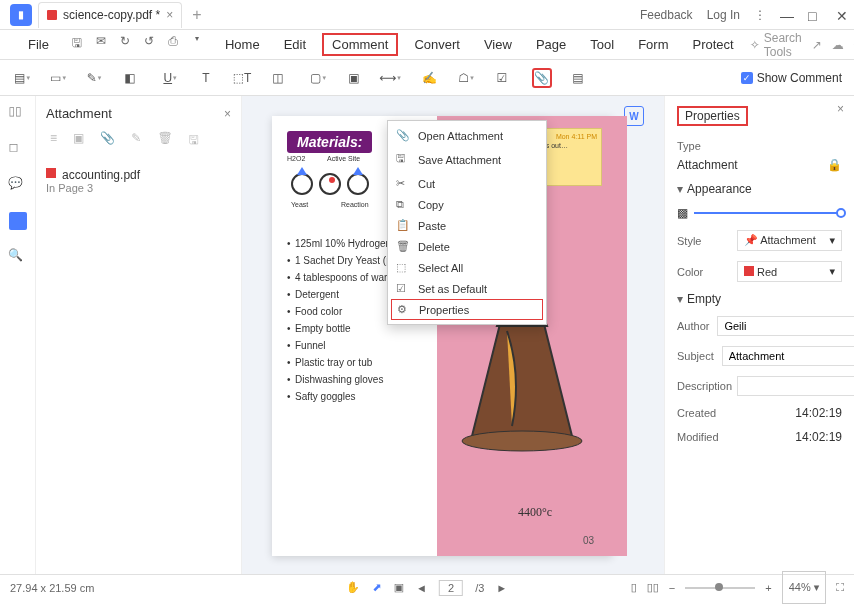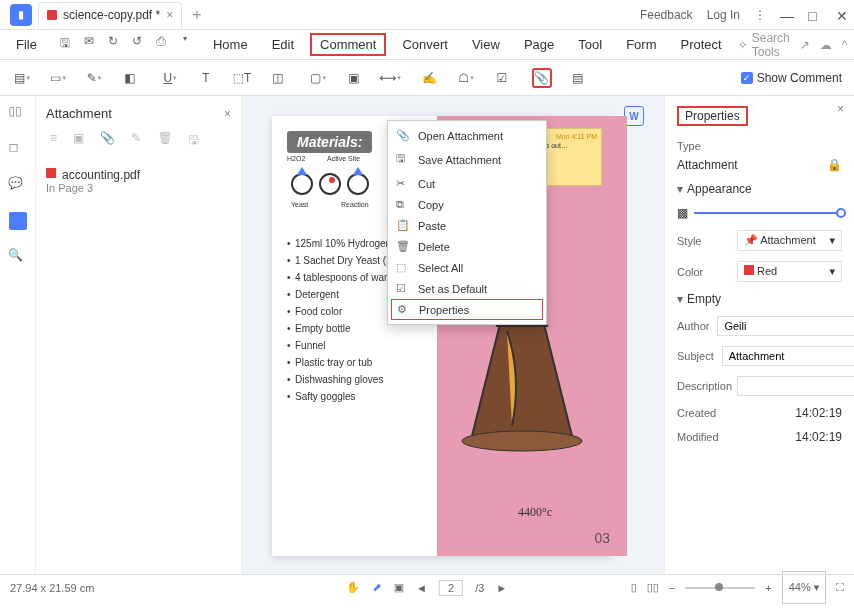--- a/index.html
+++ b/index.html
@@ -4,21 +4,21 @@
 <style>
 * { margin:0; padding:0; box-sizing:border-box; font-family:"Segoe UI",Arial,sans-serif; }
 body { width:854px; height:610px; background:#fff; overflow:hidden; font-size:12px; color:#333; position:relative; }
 .titlebar { height:30px; border-bottom:1px solid #e0e0e0; display:flex; align-items:center; padding:0 4px; }
 .app-icon { width:22px; height:22px; background:#4a7dff; border-radius:4px; margin:0 6px; display:flex; align-items:center;justify-content:center;color:#fff;font-weight:bold;font-size:10px;}
 .tab { display:flex; align-items:center; padding:0 8px; height:26px; border:1px solid #e0e0e0; border-bottom:none; border-radius:4px 4px 0 0; gap:6px;}
 .tab-close{color:#888;}
 .tab-add{margin-left:10px;color:#999;font-size:16px;}
 .title-right{margin-left:auto;display:flex;gap:14px;align-items:center;color:#666;font-size:12px;}
 .win-btn{width:14px;height:14px;color:#555;font-size:14px;}
-.menubar{height:30px;border-bottom:1px solid #e0e0e0;display:flex;align-items:center;padding:0 8px;gap:8px;}
+.menubar{height:30px;border-bottom:1px solid #e0e0e0;display:flex;align-items:center;padding:0 20px;gap:8px;}
 .menubar .mitem{padding:4px 8px;font-size:13px;cursor:pointer;}
 .menubar .mitem.active{border:2px solid #e23b3b;padding:2px 8px;}
 .file-icons{display:flex;gap:8px;padding:0 4px;color:#666;}
 .file-icons span{width:16px;display:inline-flex;justify-content:center;}
 .search-wrap{margin-left:auto;display:flex;align-items:center;gap:10px;color:#999;}
 .search{display:flex;align-items:center;gap:4px;}
 .toolbar{height:36px;border-bottom:1px solid #e0e0e0;display:flex;align-items:center;padding:0 12px;gap:20px;}
 .tb-group{display:flex;gap:16px;color:#555;}
 .tb-ico{width:20px;height:20px;display:inline-flex;align-items:center;justify-content:center;}
 .tb-dd{font-size:7px;color:#999;margin-left:1px;}
@@ -35,21 +35,21 @@
 .ap-close{margin-left:auto;color:#888;}
 .ap-icons{display:flex;gap:16px;color:#bbb;margin-bottom:10px;padding:0 4px;}
 .ap-file{padding:6px 0;}
 .ap-file .fname{display:flex;gap:6px;color:#333;}
 .ap-file .fmeta{display:flex;justify-content:space-between;color:#888;margin-top:4px;font-size:11px;}
 .ap-file .fpage{color:#888;font-size:11px;}
 .canvas{flex:1;background:#f0f3f8;position:relative;overflow:hidden;}
 .page{position:absolute;left:30px;top:20px;width:340px;height:440px;background:#fff;box-shadow:0 2px 8px rgba(0,0,0,.15);padding:15px;}
 .page-pink{position:absolute;left:165px;top:0;width:190px;height:440px;background:#e89cb3;}
 .page-fg{position:relative;z-index:2;}
-.materials-hdr{display:inline-block;background:#737373;color:#fff;font-weight:bold;padding:3px 10px;border-radius:3px;font-size:14px;font-style:italic;}
+.materials-hdr{display:inline-block;background:#701a75;color:#fff;font-weight:bold;padding:3px 10px;border-radius:3px;font-size:14px;font-style:italic;}
 .diagram{margin-top:10px;width:100px;height:60px;position:relative;}
 .diagram .circ{position:absolute;width:22px;height:22px;border:2px solid #333;border-radius:50%;background:#fff;}
 .diagram .tri{position:absolute;width:0;height:0;border-left:5px solid transparent;border-right:5px solid transparent;border-bottom:8px solid #4a7dff;}
 .mat-list{margin-top:12px;font-size:10px;line-height:1.7;color:#333;}
 .mat-list li{list-style:none;position:relative;padding-left:8px;}
 .mat-list li:before{content:"•";position:absolute;left:0;}
 .sticky{position:absolute;right:10px;top:12px;width:120px;height:58px;background:#fde591;border:1px solid #dac470;font-size:7px;padding:4px;z-index:3;}
 .sticky-hdr{display:flex;justify-content:space-between;color:#cf8a00;font-size:7px;margin-bottom:2px;}
 .volcano{position:absolute;right:20px;top:140px;width:140px;height:200px;z-index:3;}
 .pin{position:absolute;left:130px;top:22px;width:10px;height:10px;background:#e23b3b;z-index:3;}
@@ -58,34 +58,34 @@
 .ctxmenu .row{display:flex;align-items:center;padding:4px 8px;gap:8px;font-size:11px;color:#333;}
 .ctxmenu .row.hl{border:1px solid #e23b3b;margin:0 3px;padding:3px 5px;}
 .ctxmenu .ico{width:14px;color:#666;font-size:11px;}
 .props{width:190px;border-left:1px solid #eee;padding:10px 12px;position:relative;}
 .props-close{position:absolute;right:10px;top:6px;color:#888;}
 .props-title{display:inline-block;border:2px solid #e23b3b;padding:1px 6px;font-size:12px;margin-bottom:14px;}
 .props-sec{font-size:12px;color:#333;margin-bottom:10px;}
 .props-label{color:#666;font-size:11px;margin-bottom:6px;}
 .props-row{display:flex;align-items:center;margin-bottom:10px;gap:8px;}
 .props-row .lbl{width:52px;font-size:11px;color:#666;}
-.props-sel{flex:1;border:1px solid #ddd;padding:3px 6px;font-size:11px;display:flex;align-items:flex-start;gap:4px;justify-content:space-between;}
+.props-sel{flex:1;border:1px solid #ddd;padding:3px 6px;font-size:11px;display:flex;align-items:center;gap:4px;justify-content:space-between;}
 .props-input{flex:1;border:1px solid #ddd;padding:3px 6px;font-size:11px;}
 .collapse-caret{color:#666;margin-right:4px;}
 .slider{display:flex;align-items:center;gap:6px;margin-bottom:10px;}
 .slider .track{flex:1;height:2px;background:#4a7dff;position:relative;}
 .slider .knob{position:absolute;right:-4px;top:-4px;width:10px;height:10px;border:2px solid #4a7dff;background:#fff;border-radius:50%;}
 .lock{margin-left:auto;color:#888;}
 .footer{height:26px;border-top:1px solid #e0e0e0;display:flex;align-items:center;padding:0 10px;gap:14px;font-size:11px;color:#666;}
 .footer .center{position:absolute;left:50%;transform:translateX(-50%);display:flex;align-items:center;gap:12px;}
 .footer .right{margin-left:auto;display:flex;align-items:center;gap:10px;}
 .zoom-track{width:70px;height:2px;background:#ccc;position:relative;}
 .zoom-knob{position:absolute;left:30px;top:-4px;width:8px;height:8px;border-radius:50%;background:#888;}
 .redsw{width:10px;height:10px;background:#e23b3b;display:inline-block;}
-.page-num-badge{position:absolute;right:2px;bottom:10px;z-index:5;font-size:14px;color:#555;}
+.page-num-badge{position:absolute;right:18px;bottom:10px;z-index:5;font-size:10px;color:#555;}
 .temp-label{position:absolute;right:60px;bottom:36px;z-index:5;font-size:12px;color:#333;font-family:cursive;}
 svg{display:block;}
 </style>
 </head>
 <body>
 
 <div class="titlebar">
   <div class="app-icon">▮</div>
   <div class="tab">
     <span style="width:10px;height:10px;background:#e23b3b;border-radius:1px;"></span>

